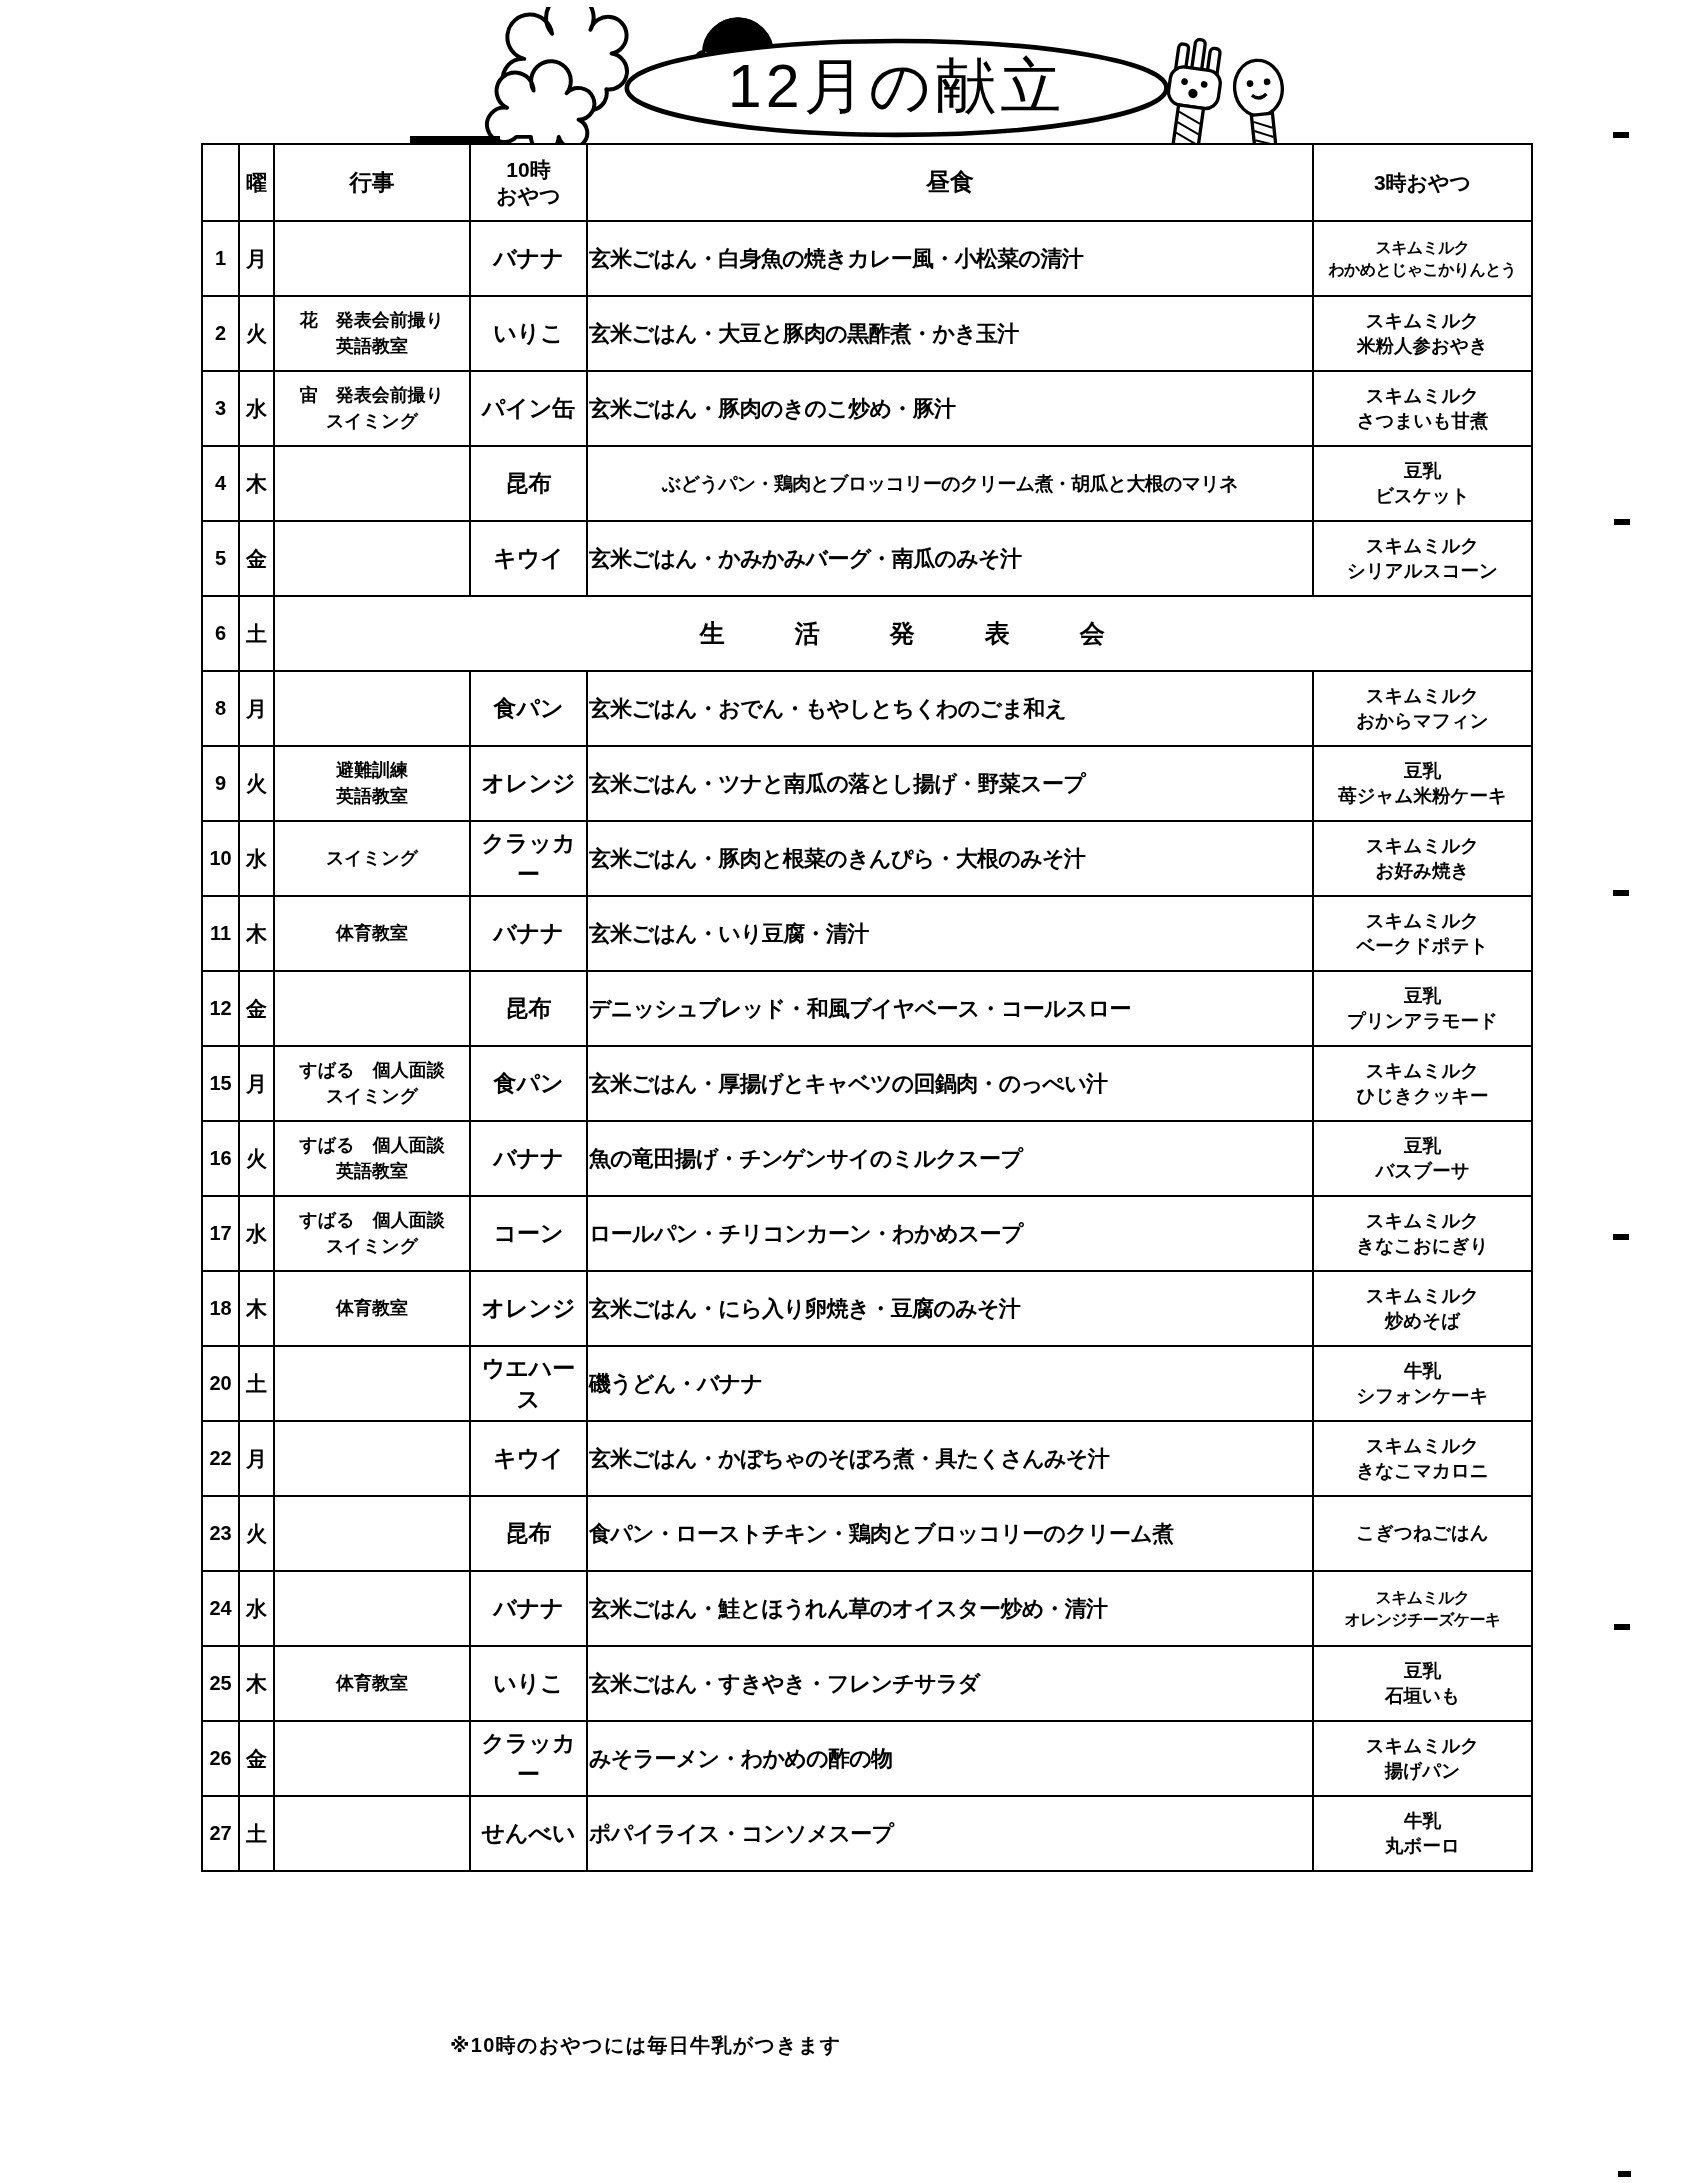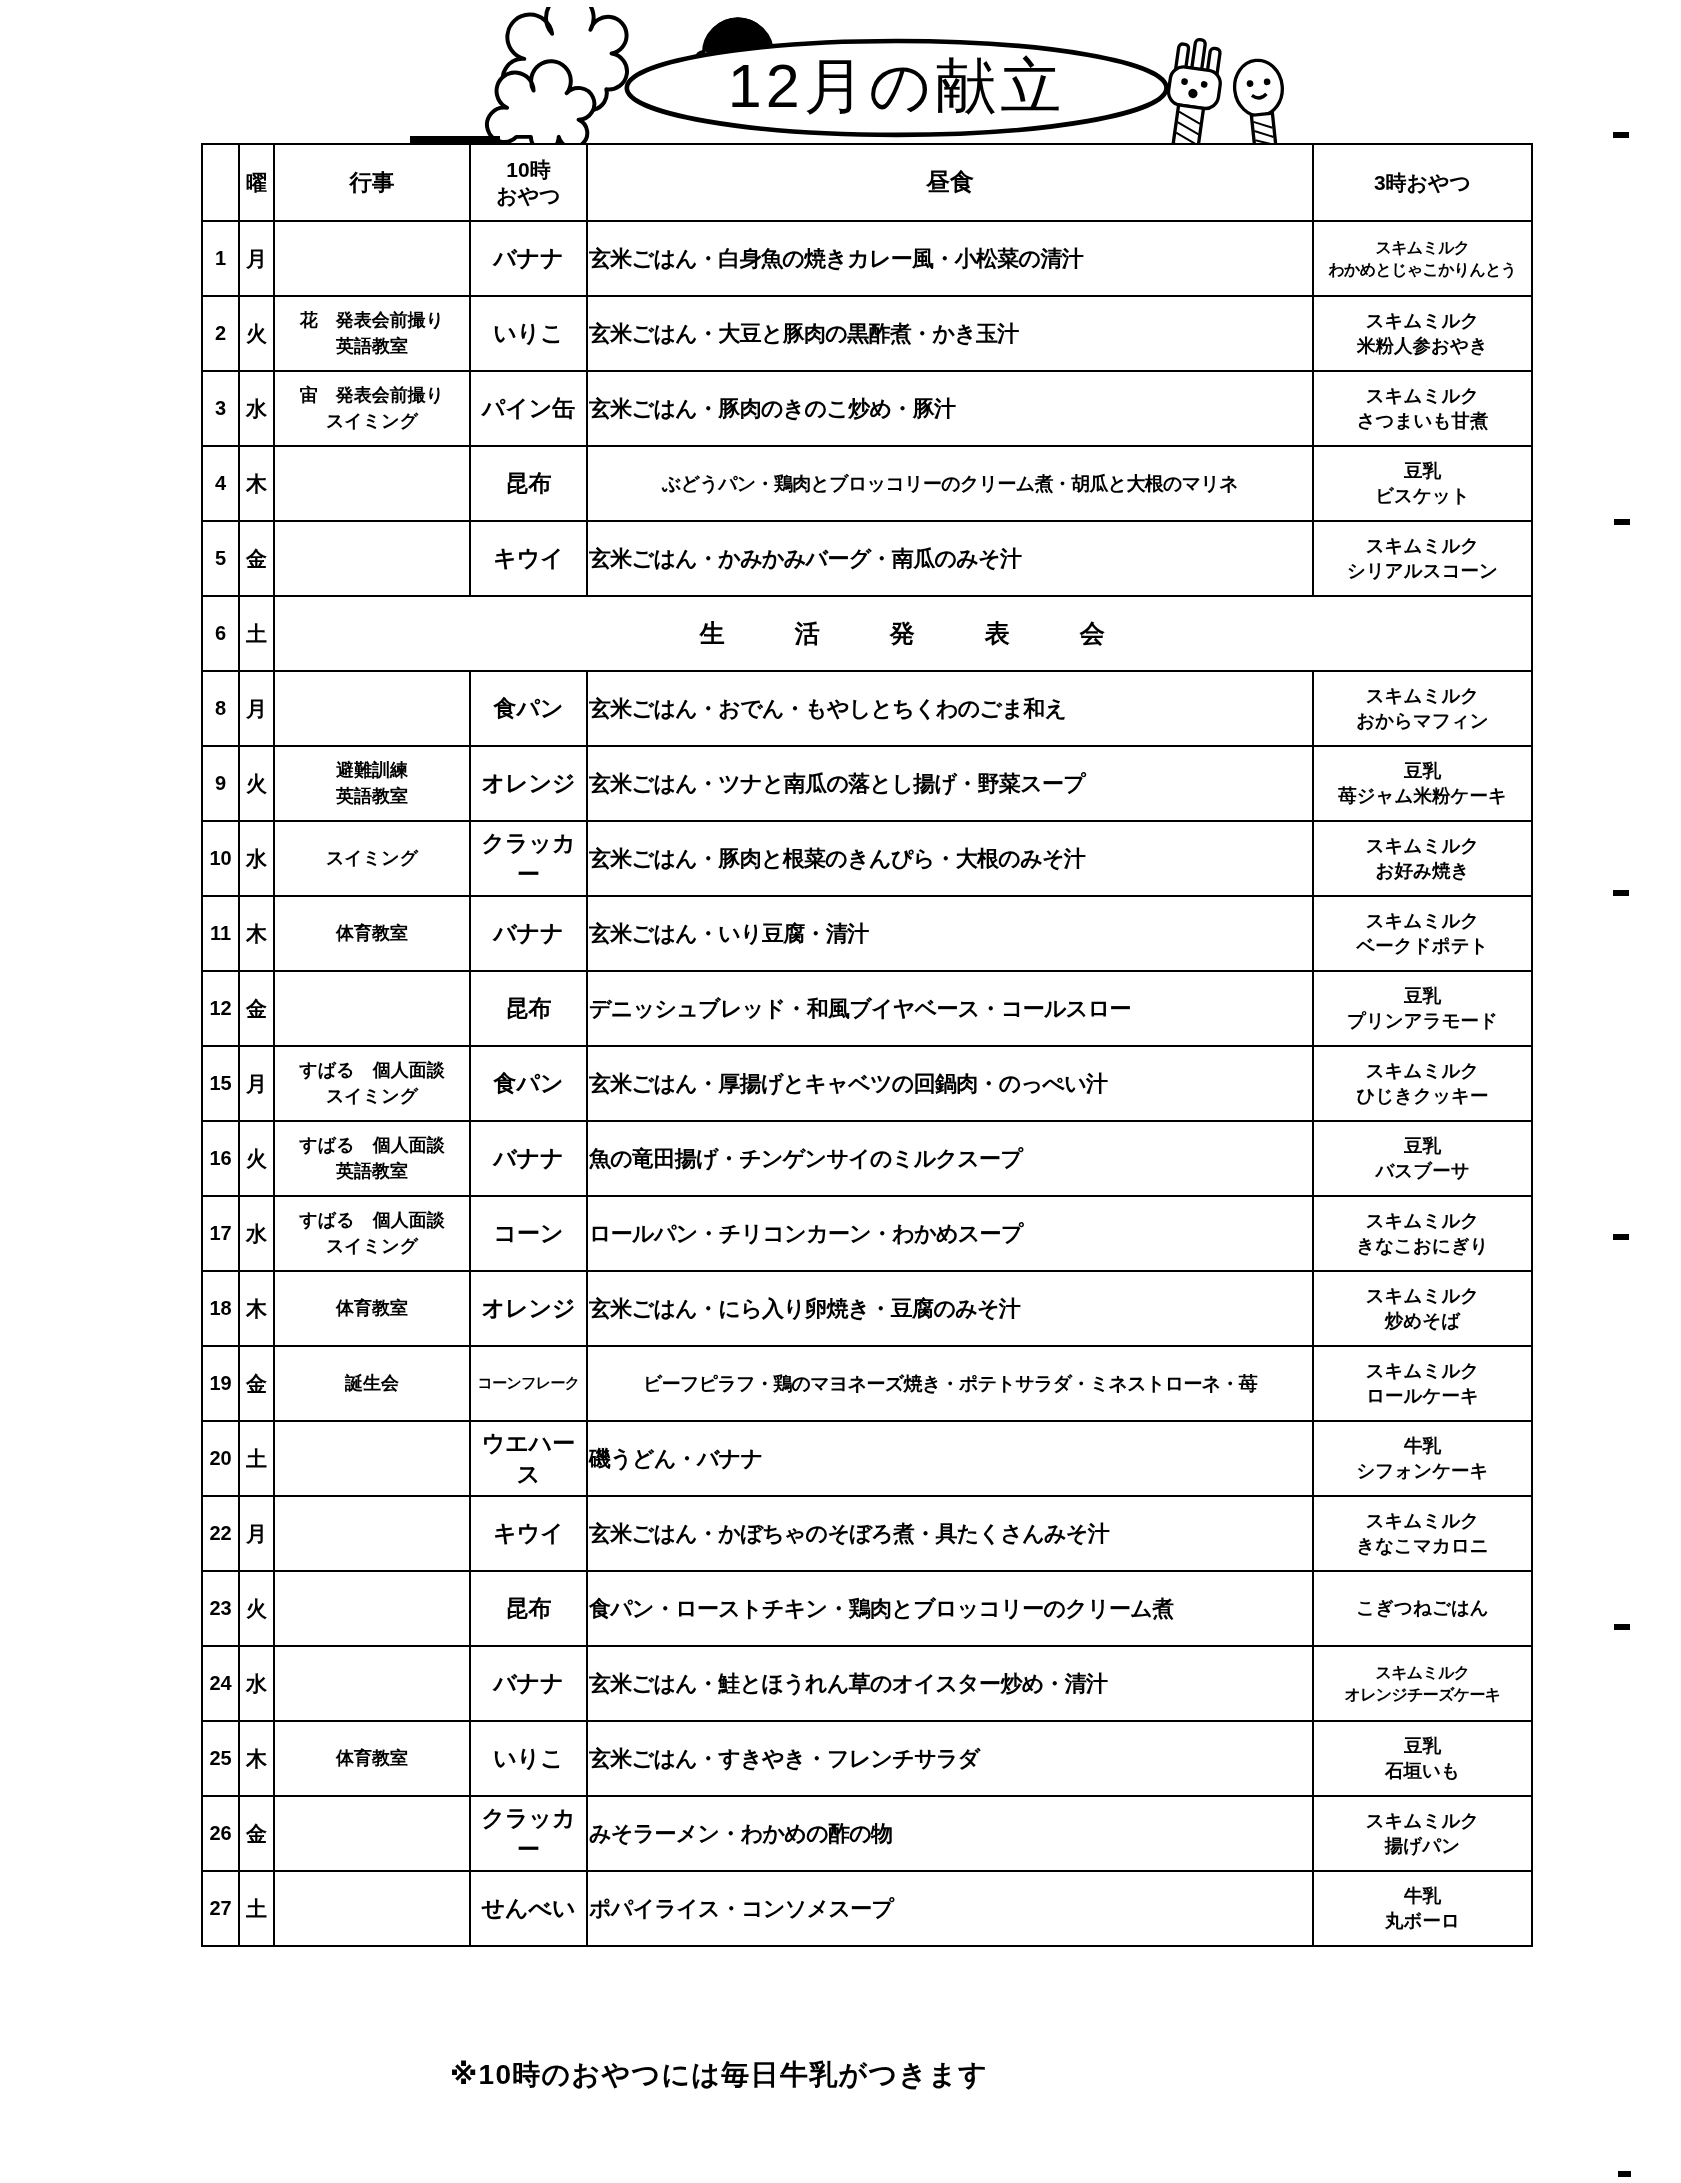--- a/index.html
+++ b/index.html
@@ -34,21 +34,21 @@
   td.snack10-cell { text-align: center; font-size: 23px; padding: 0 2.6px; }
   td.snack10-cell.long { font-size: 15px; letter-spacing: -0.7px; }
   td.lunch-cell { text-align: left; font-size: 22px; padding: 0 1px; letter-spacing: -0.7px; }
   td.lunch-cell.long { font-size: 19px; text-align: center; }
   td.snack3-cell { text-align: center; font-size: 18.5px; white-space: pre-line; line-height: 1.35; padding: 0 2.6px; }
   td.snack3-cell.tiny { font-size: 16px; letter-spacing: -0.7px; }
   td.merged-event-cell { text-align: center; font-size: 25px; letter-spacing: 22.5px; padding-left: 21px; }
   
   .footnote {
     position: absolute; left: 450px; top: 2032px;
-    font-size: 28px; font-weight: 700; letter-spacing: 1.3px; margin-top: 24px;
+    font-size: 20px; font-weight: 700; letter-spacing: 1.3px;
   }
   
   .artifact { position: absolute; background: #000; }
 </style>
 </head>
 <body>
 
 <div class="title-wrap">
   <svg width="873" height="146" viewBox="0 0 1320 220">
 
@@ -248,29 +248,20 @@
       <tr>
         <td class="date-cell">18</td>
         <td class="day-cell">木</td>
         <td class="event-cell">体育教室</td>
         <td class="snack10-cell">オレンジ</td>
         <td class="lunch-cell">玄米ごはん・にら入り卵焼き・豆腐のみそ汁</td>
         <td class="snack3-cell">スキムミルク
 炒めそば</td>
       </tr>
       <tr>
-        <td class="date-cell">19</td>
-        <td class="day-cell">金</td>
-        <td class="event-cell">誕生会</td>
-        <td class="snack10-cell long">コーンフレーク</td>
-        <td class="lunch-cell long">ビーフピラフ・鶏のマヨネーズ焼き・ポテトサラダ・ミネストローネ・苺</td>
-        <td class="snack3-cell">スキムミルク
-ロールケーキ</td>
-      </tr>
-      <tr>
         <td class="date-cell">20</td>
         <td class="day-cell">土</td>
         <td class="event-cell"></td>
         <td class="snack10-cell">ウエハース</td>
         <td class="lunch-cell">磯うどん・バナナ</td>
         <td class="snack3-cell">牛乳
 シフォンケーキ</td>
       </tr>
       <tr>
         <td class="date-cell">22</td>

